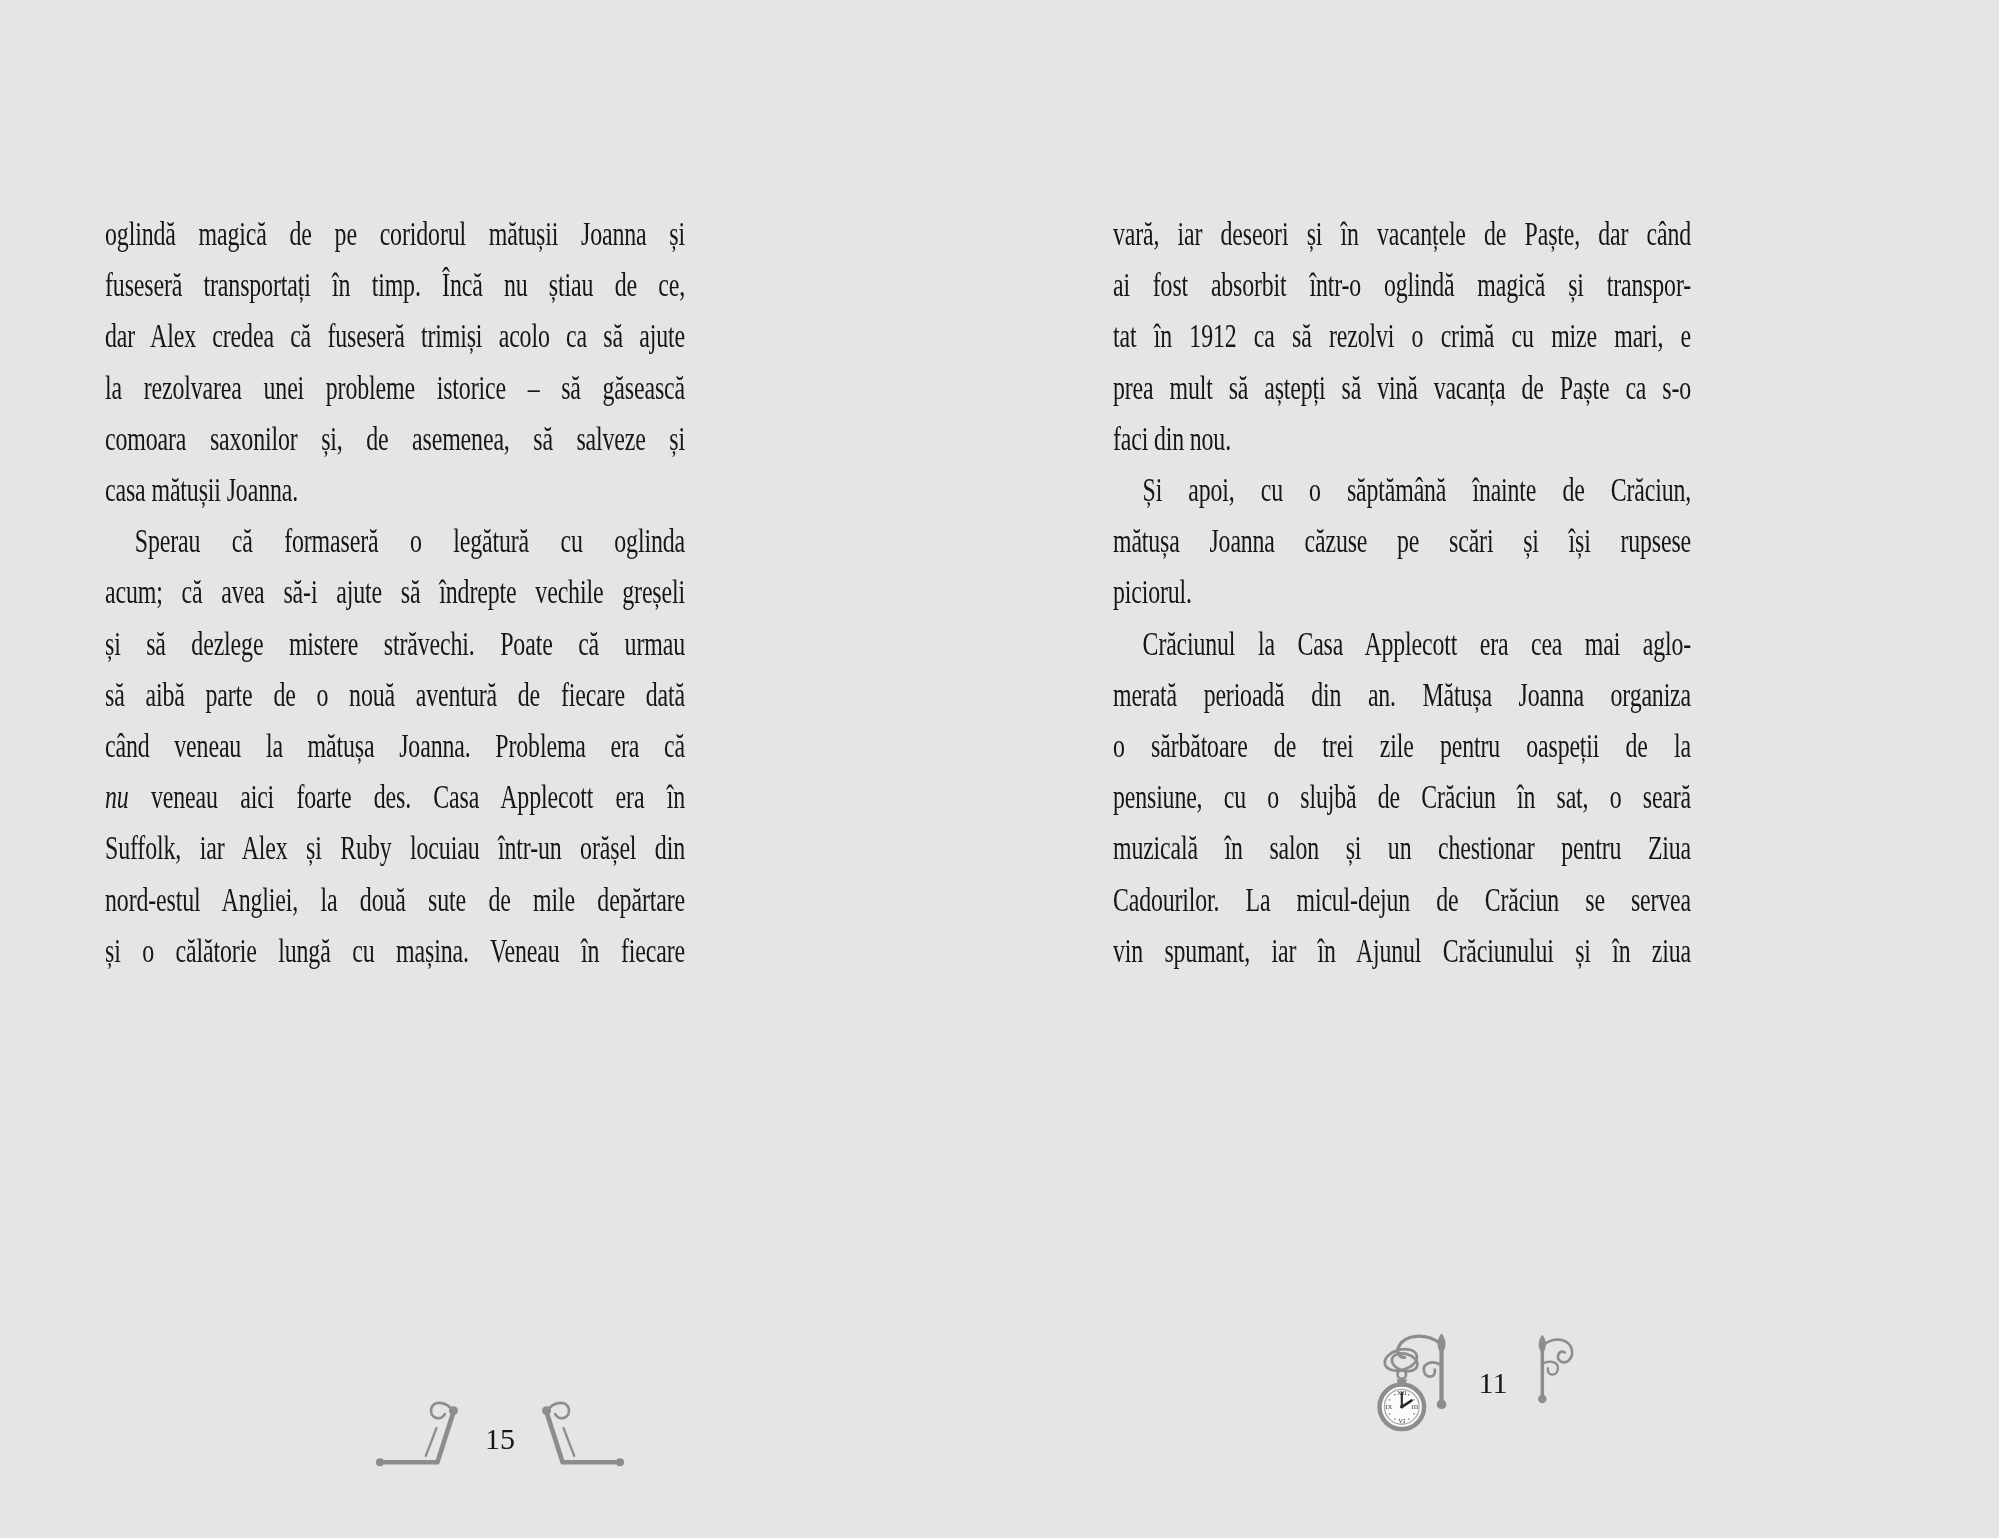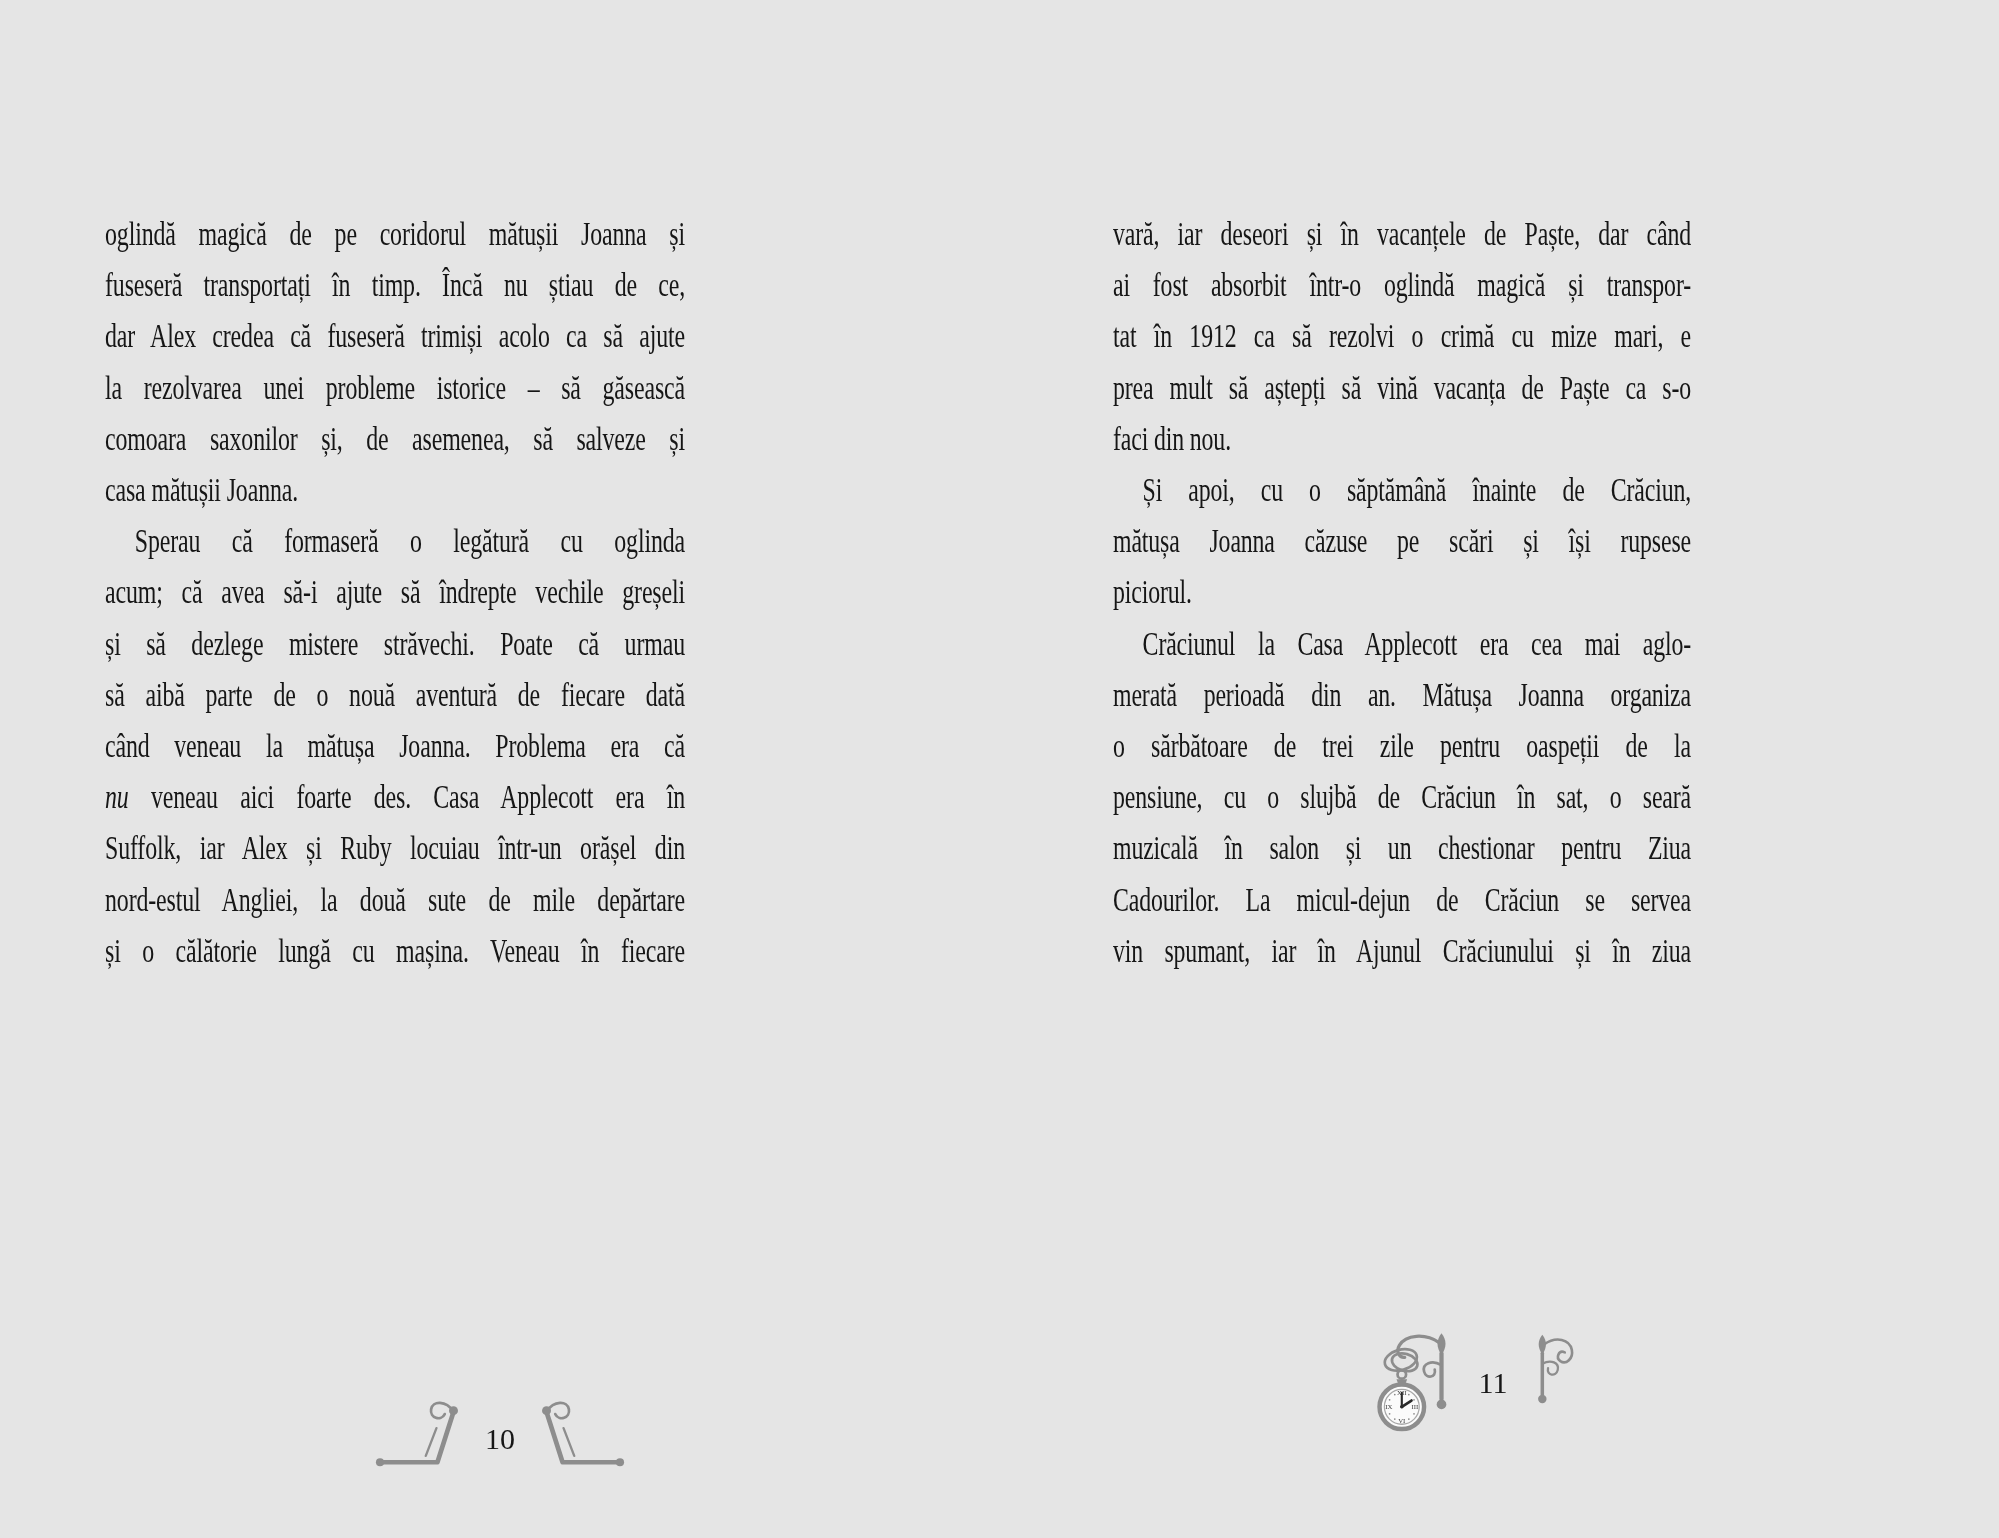--- a/index.html
+++ b/index.html
@@ -101,21 +101,21 @@
     <svg class="corner" viewBox="0 0 90 74" aria-hidden="true">
       <g fill="none" stroke="var(--orn)" stroke-linecap="round" stroke-linejoin="round">
         <path d="M7 66 L66 66 L82 16" stroke-width="4.8"></path>
         <path d="M54 59.5 L65 31" stroke-width="2.4"></path>
         <path d="M82 13.5 C75 2.5 61 2.5 59.5 11.5 C58 20.5 69.5 24.5 73.5 16.5" stroke-width="2.8"></path>
       </g>
       <circle cx="7" cy="66" r="4.2" fill="var(--orn)"></circle>
       <circle cx="82.5" cy="13" r="4.6" fill="var(--orn)"></circle>
     </svg>
 
-    <span class="pagenum">10</span>
+    <span class="pagenum">15</span>
 
     <svg class="corner flip" viewBox="0 0 90 74" aria-hidden="true">
       <g fill="none" stroke="var(--orn)" stroke-linecap="round" stroke-linejoin="round">
         <path d="M7 66 L66 66 L82 16" stroke-width="4.8"></path>
         <path d="M54 59.5 L65 31" stroke-width="2.4"></path>
         <path d="M82 13.5 C75 2.5 61 2.5 59.5 11.5 C58 20.5 69.5 24.5 73.5 16.5" stroke-width="2.8"></path>
       </g>
       <circle cx="7" cy="66" r="4.2" fill="var(--orn)"></circle>
       <circle cx="82.5" cy="13" r="4.6" fill="var(--orn)"></circle>
     </svg>

